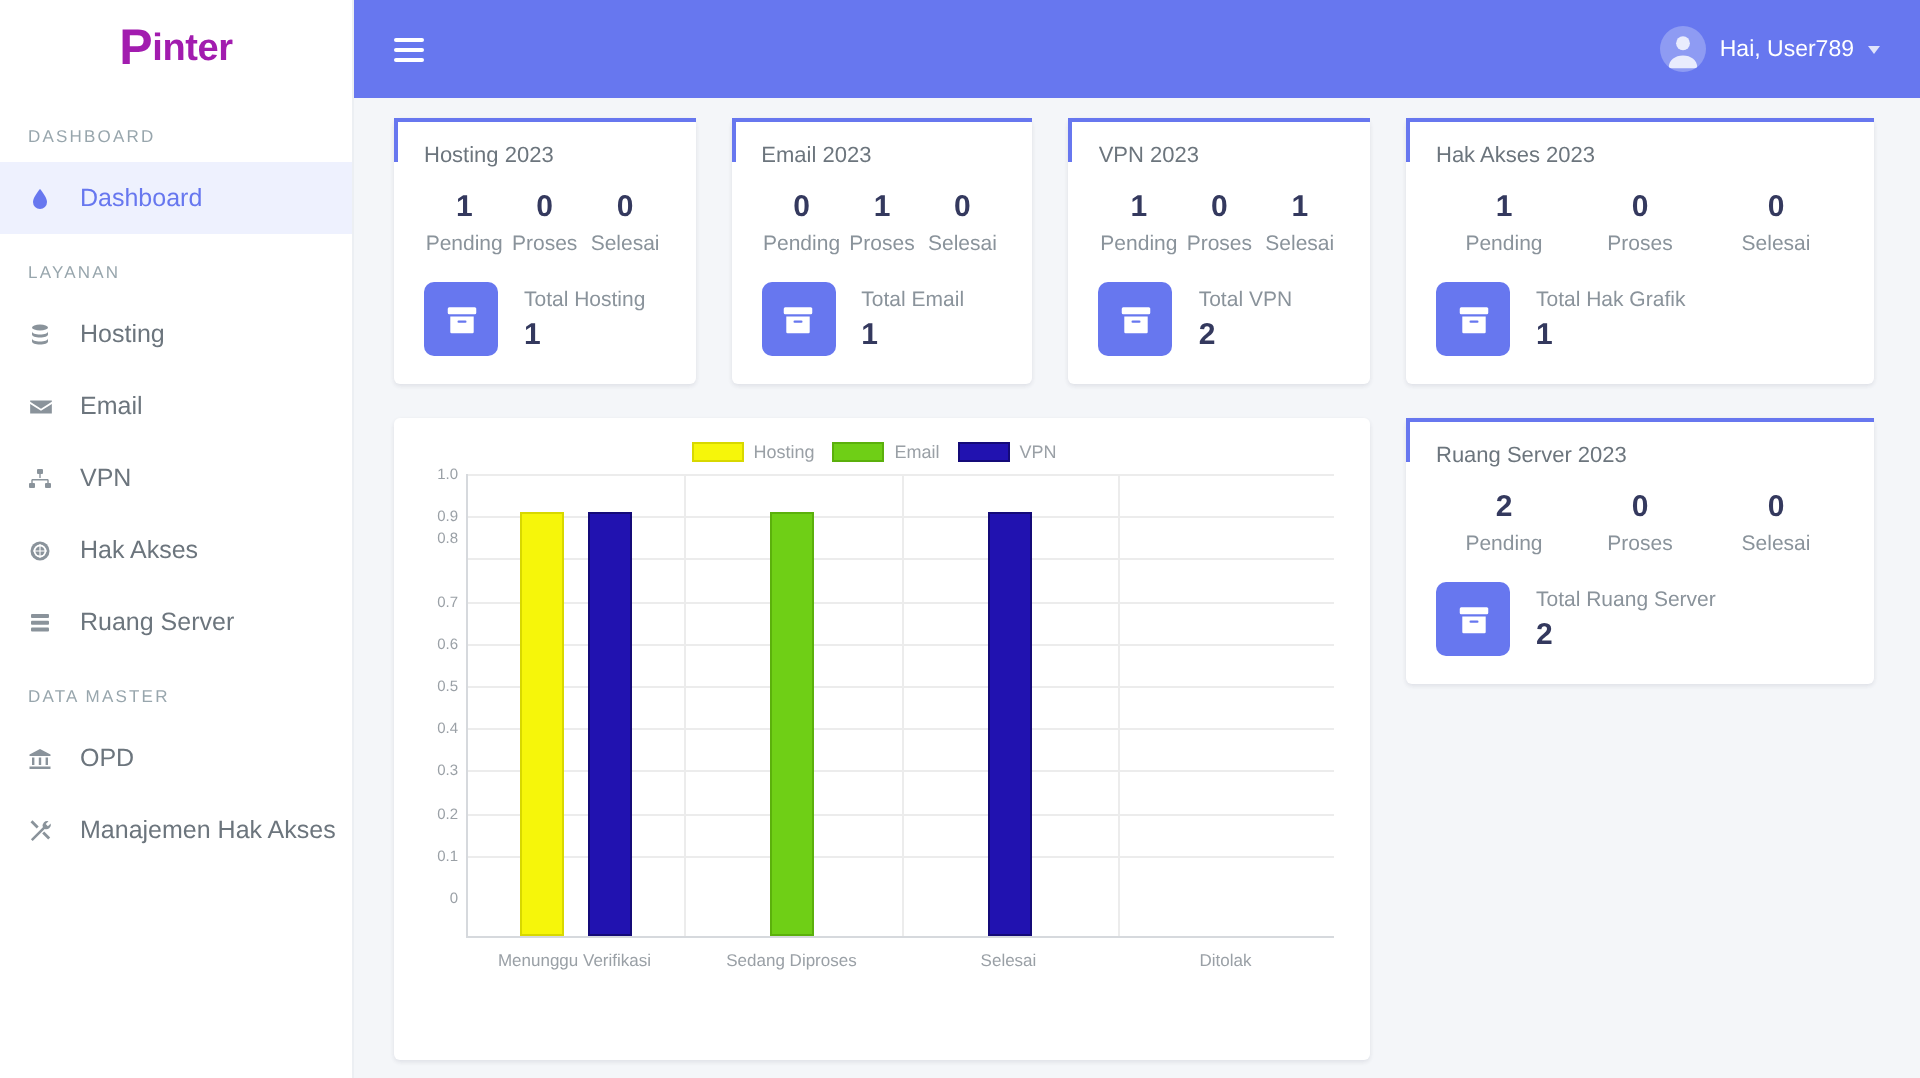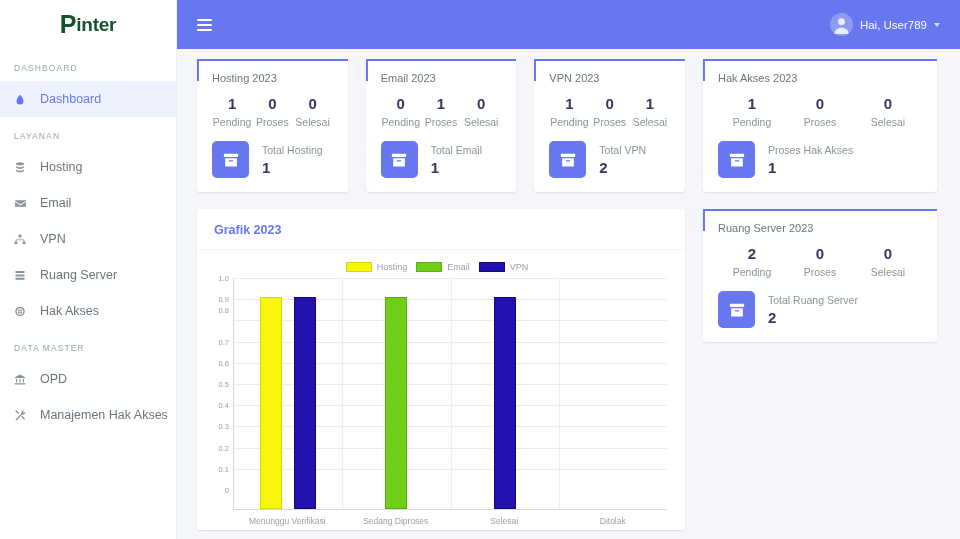--- a/index.html
+++ b/index.html
@@ -13,21 +13,21 @@
 
   
   .sidebar {
     width: 177px; height: 539px; background: #ffffff;
     border-right: 1px solid #eceff3;
     flex: 0 0 177px; position: relative;
   }
   .logo-wrap {
     height: 49px; display: flex; align-items: center; justify-content: center;
   }
-  .logo { font-size: 19px; font-weight: 700; color: #14532d; letter-spacing: -0.2px; }
+  .logo { font-size: 19px; font-weight: 700; color: #a21caf; letter-spacing: -0.2px; }
   .logo .big { font-size: 25px; font-weight: 700; line-height: 0; position: relative; top: 2px; }
   .nav-head {
     font-size: 8.5px; letter-spacing: 1.1px; color: #98a6ad;
     padding: 14px 0 8px 14px; font-weight: 400;
   }
   .nav-item {
     display: flex; align-items: center; height: 36px;
     padding-left: 14px; color: #6c757d; font-size: 12.5px;
     cursor: pointer; text-decoration: none;
   }
@@ -191,37 +191,37 @@
               <rect x="1" y="16" width="6" height="5" rx="1"></rect>
               <rect x="17" y="16" width="6" height="5" rx="1"></rect>
               <path d="M11.3 7h1.4v4h-1.4zM4 12h16v1.4H4zM3.3 12.5h1.4V16H3.3zM19.3 12.5h1.4V16h-1.4z"></path>
             </svg>
           </span>
           <span class="nav-label">VPN</span>
         </div>
         <div class="nav-item">
           <span class="nav-ico">
             <svg width="12" height="13" viewBox="0 0 24 24">
-              <rect x="3" y="3" width="18" height="4" rx="1"></rect>
-              <rect x="3" y="9.8" width="18" height="4" rx="1"></rect>
-              <rect x="3" y="16.6" width="18" height="4" rx="1"></rect>
-            </svg>
-          </span>
-          <span class="nav-label">Ruang Server</span>
-        </div>
-        <div class="nav-item">
-          <span class="nav-ico">
-            <svg width="12" height="13" viewBox="0 0 24 24">
               <circle cx="12" cy="12" r="9.5"></circle>
               <circle cx="12" cy="12" r="6.4" fill="#fff"></circle>
               <circle cx="12" cy="12" r="4.6"></circle>
               <path d="M12 5v14M5 12h14" stroke="#fff" stroke-width="1.1"></path>
             </svg>
           </span>
           <span class="nav-label">Hak Akses</span>
+        </div>
+        <div class="nav-item">
+          <span class="nav-ico">
+            <svg width="12" height="13" viewBox="0 0 24 24">
+              <rect x="3" y="3" width="18" height="4" rx="1"></rect>
+              <rect x="3" y="9.8" width="18" height="4" rx="1"></rect>
+              <rect x="3" y="16.6" width="18" height="4" rx="1"></rect>
+            </svg>
+          </span>
+          <span class="nav-label">Ruang Server</span>
         </div>
         <div class="nav-head">DATA MASTER</div>
         <div class="nav-item">
           <span class="nav-ico">
             <svg width="12" height="13" viewBox="0 0 24 24">
               <path d="M12 2L1.5 7.5V9h21V7.5z"></path>
               <path d="M4 10.5h2.4V18H4zM10.8 10.5h2.4V18h-2.4zM17.6 10.5H20V18h-2.4z"></path>
               <path d="M1.5 19.5h21V22h-21z"></path>
             </svg>
           </span>
@@ -362,23 +362,20 @@
                         <div class="total-lbl">Total VPN</div>
                         <div class="total-num">2</div>
                       </div>
                     </div>
                   </div>
                 </div>
               </div>
             </div>
 
           <section class="chart-card">
-            <div class="chart-head">
-              <div class="chart-title">Grafik 2023</div>
-            </div>
             <div class="chart-body">
               <div class="legend" id="chart-legend">
                   <div class="legend-item">
                     <span class="legend-swatch" style="background: rgb(246, 246, 10); border: 1px solid rgb(216, 216, 0);"></span>
                     <span class="legend-text">Hosting</span>
                   </div>
                   <div class="legend-item">
                     <span class="legend-swatch" style="background: rgb(111, 207, 22); border: 1px solid rgb(91, 176, 12);"></span>
                     <span class="legend-text">Email</span>
                   </div>
@@ -461,21 +458,21 @@
                   </div>
                   <div class="total-row">
                     <div class="box-icon">
                       <svg width="18" height="18" viewBox="0 0 24 24">
                         <rect x="2.5" y="3.5" width="19" height="4.6" rx="1" fill="#ffffff"></rect>
                         <path d="M4.2 9.6h15.6V20a.8.8 0 01-.8.8H5a.8.8 0 01-.8-.8z" fill="#ffffff"></path>
                         <rect x="9" y="12.4" width="6" height="1.5" rx="0.7" fill="#6777ef"></rect>
                       </svg>
                     </div>
                     <div>
-                      <div class="total-lbl">Proses Hak Akses</div>
+                      <div class="total-lbl">Total Hak Grafik</div>
                       <div class="total-num">1</div>
                     </div>
                   </div>
                 </div>
               </div>
             </div>
             <div class="side-card">
               <div class="stat-card">
                 <div class="card-inner">
                   <div class="card-title">Ruang Server 2023</div>

